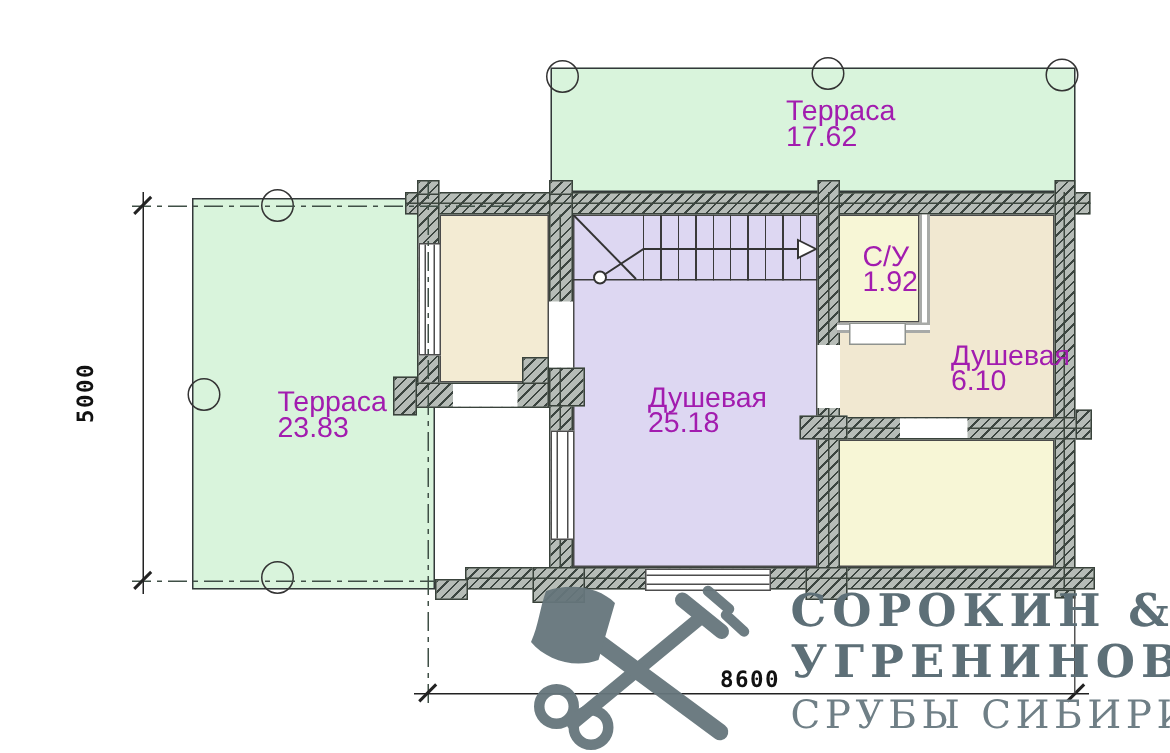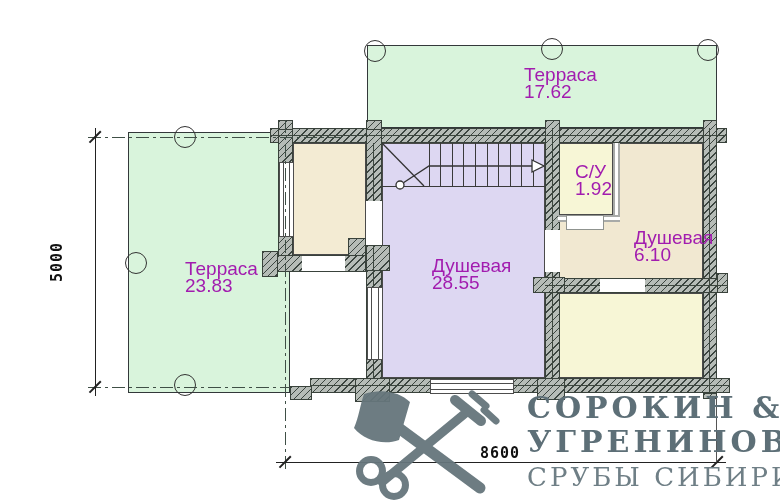--- a/index.html
+++ b/index.html
@@ -160,21 +160,21 @@
   <div class="rlabel" style="left:524px;top:66px;">
     <div>Терраса</div>
     <div>17.62</div>
   </div>
   <div class="rlabel" style="left:185px;top:260px;">
     <div>Терраса</div>
     <div>23.83</div>
   </div>
   <div class="rlabel" style="left:432px;top:257px;">
     <div>Душевая</div>
-    <div>28.55</div>
+    <div>25.18</div>
   </div>
   <div class="rlabel" style="left:575px;top:163px;">
     <div>С/У</div>
     <div>1.92</div>
   </div>
   <div class="rlabel" style="left:622px;top:229px;margin-left:12px;">
     <div>Душевая</div>
     <div>6.10</div>
   </div>
 

